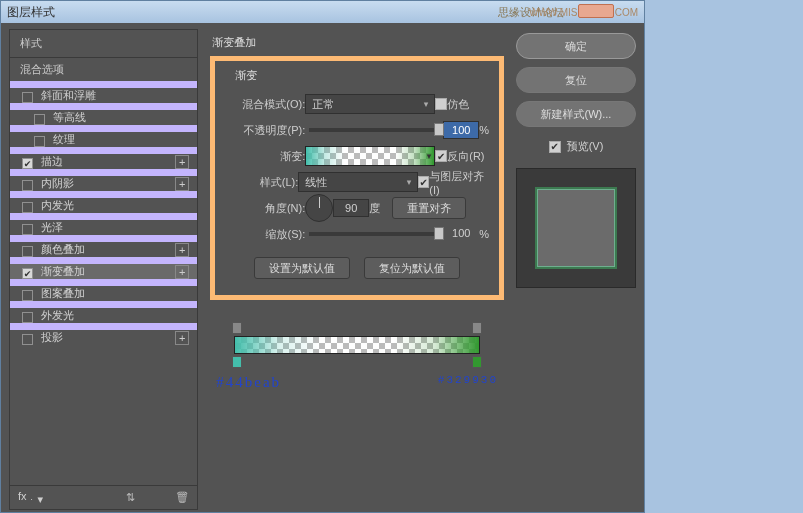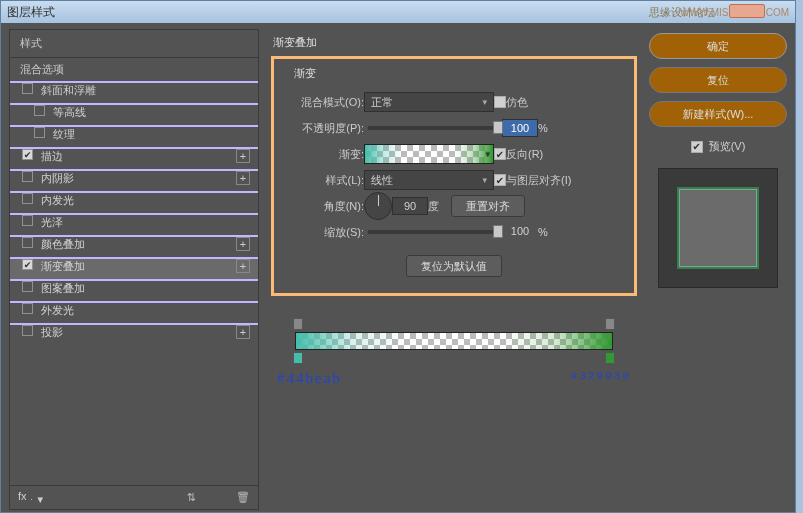--- a/index.html
+++ b/index.html
@@ -1,40 +1,40 @@
 <!DOCTYPE html>
 <html><head>
 <meta charset="utf-8">
 <style>
 *{box-sizing:border-box;margin:0;padding:0;font-family:"Microsoft YaHei",sans-serif;font-size:11px;color:#d0d0d0}
 body{background:#a8c3e0;width:803px;height:513px;overflow:hidden}
-.window{width:796px;height:513px;border:1px solid #6080a0;background:#535353;display:flex;flex-direction:column}
+.window{width:645px;height:513px;border:1px solid #6080a0;background:#535353;display:flex;flex-direction:column}
 .titlebar{height:22px;background:linear-gradient(#c8dcf0,#a8c3e0);display:flex;align-items:center;padding:0 6px;color:#333;position:relative}
 .titlebar .title{color:#333;font-size:12px}
 .titlebar .wm{position:absolute;right:80px;color:#887755;font-size:11px}
 .titlebar .wm2{position:absolute;right:6px;color:#aa8866;font-size:10px}
 .titlebar .close{position:absolute;right:30px;top:3px;width:36px;height:14px;background:#e8a890;border:1px solid #c07050;border-radius:2px}
 .body{flex:1;display:flex;background:#535353;padding:6px 8px 2px 8px;gap:4px}
 .left{width:250px;border:1px solid #3a3a3a;display:flex;flex-direction:column;background:#535353}
 .left-head{padding:6px 10px;color:#ccc}
 .left-sub{padding:4px 10px;color:#ccc;border-top:1px solid #3a3a3a}
-.style-item{display:flex;align-items:flex-start;height:22px;padding:0 8px 0 12px;border-top:2px solid #c4b5fd}
+.style-item{display:flex;align-items:flex-end;height:22px;padding:0 8px 0 12px;border-top:7px solid #c4b5fd}
 .style-item.indent{padding-left:24px}
 .style-item.selected{background:#6a6a6a}
 .style-item .chk{width:11px;height:11px;border:1px solid #909090;margin-right:8px;display:flex;align-items:center;justify-content:center;font-size:9px;color:#333;background:#535353}
 .style-item .chk.checked{background:#d8d8d8}
 .style-item .lbl{flex:1}
 .style-item .plus{width:14px;height:14px;border:1px solid #888;display:flex;align-items:center;justify-content:center;font-size:11px;color:#ccc}
 .left-footer{margin-top:auto;height:24px;border-top:1px solid #3a3a3a;display:flex;align-items:center;padding:0 8px;gap:28px}
 .left-footer .fx{color:#ccc}
 .left-footer .ico{color:#bbb;margin-left:auto}
 .left-footer .ico2{color:#bbb;margin-left:12px}
 .center{flex:1;padding:2px 8px;position:relative}
 .section-title{margin:4px 0 6px 2px;color:#ddd}
-.fieldset{border:3px solid #fdba74;padding:8px 10px 16px 10px}
+.fieldset{border:5px solid #fdba74;padding:8px 10px 16px 10px}
 .legend{margin:-14px 0 8px 6px;background:#535353;padding:0 4px;display:inline-block;color:#ddd}
 .row{display:flex;align-items:center;height:26px;}
 .row .lab{width:80px;text-align:right;color:#ccc}
 .row .lab.u{text-decoration-color:#888}
 .select{width:130px;height:20px;background:#454545;border:1px solid #303030;display:flex;align-items:center;padding:0 6px;justify-content:space-between}
 .select .arr{font-size:9px;color:#aaa}
 .chkbox{width:12px;height:12px;border:1px solid #aaa;display:inline-flex;align-items:center;justify-content:center;background:#d0d0d0;color:#333;font-size:10px}
 .chklabel{color:#ccc}
 .slider{width:130px;height:4px;background:#3a3a3a;position:relative;margin:0 4px}
 .slider .thumb{position:absolute;top:-5px;width:10px;height:13px;background:#c8c8c8;border:1px solid #777}
@@ -47,21 +47,21 @@
 .btn{height:22px;padding:0 14px;background:#5d5d5d;border:1px solid #3a3a3a;border-radius:3px;display:inline-flex;align-items:center;color:#ddd}
 .btnrow{display:flex;gap:14px;justify-content:center;margin-top:10px}
 .grad-editor{margin-top:22px;position:relative;height:60px}
 .grad-bar{position:absolute;left:24px;right:24px;top:14px;height:18px;border:1px solid #222;background:linear-gradient(90deg,#44beab,rgba(68,190,171,0.2) 18%,rgba(255,255,255,0) 35%,rgba(255,255,255,0) 65%,rgba(51,153,48,0.2) 82%,#329930),repeating-conic-gradient(#bbb 0 25%,#fff 0 50%) 0 0/12px 12px}
 .stop{position:absolute;width:10px;height:12px;background:#ddd;border:1px solid #555}
 .stop.top{top:0}
 .stop.bot{top:34px}
 .hex1{position:absolute;left:6px;top:52px;color:#2244cc;font-size:15px;font-family:serif;letter-spacing:2px}
 .hex2{position:absolute;right:6px;top:52px;color:#2244cc;font-size:11px;font-family:Liberation Mono, monospace;letter-spacing:2px}
 .right{width:138px;display:flex;flex-direction:column;gap:8px;padding-top:4px}
-.rbtn{height:26px;border:1px solid #777;border-radius:13px;display:flex;align-items:center;justify-content:center;color:#ddd;background:#a16207}
+.rbtn{height:26px;border:1px solid #777;border-radius:13px;display:flex;align-items:center;justify-content:center;color:#ddd;background:#737373}
 .rbtn.primary{border-color:#999}
 .preview-chk{display:flex;align-items:center;justify-content:center;gap:6px;margin-top:4px}
 .preview-box{margin-top:6px;width:120px;height:120px;background:#3a3a3a;border:1px solid #2a2a2a;align-self:center;display:flex;align-items:center;justify-content:center}
 .preview-inner{width:82px;height:82px;background:#6b6b6b;border:2px solid #3c7a50;box-shadow:inset 0 0 0 1px #6fae8f}
 </style>
 </head>
 <body>
 
 <div class="window">
   <div class="titlebar">
@@ -191,20 +191,21 @@
         <div class="row">
           <span class="lab">缩放(S):</span>
           <div class="slider">
               <div class="thumb" style="left:calc(100% - 5px)"></div>
             </div>
           <div class="numbox" style="border:none;background:none">100</div>
           <span>%</span>
         </div>
 
         <div class="btnrow">
+          <div class="btn">设置为默认值</div>
           <div class="btn">复位为默认值</div>
         </div>
       </div>
 
       <div class="grad-editor">
         <div class="stop top" style="left:22px;background:#888"></div>
         <div class="stop top" style="right:22px;background:#888"></div>
         <div class="grad-bar"></div>
         <div class="stop bot" style="left:22px;background:#44beab"></div>
         <div class="stop bot" style="right:22px;background:#329930"></div>

